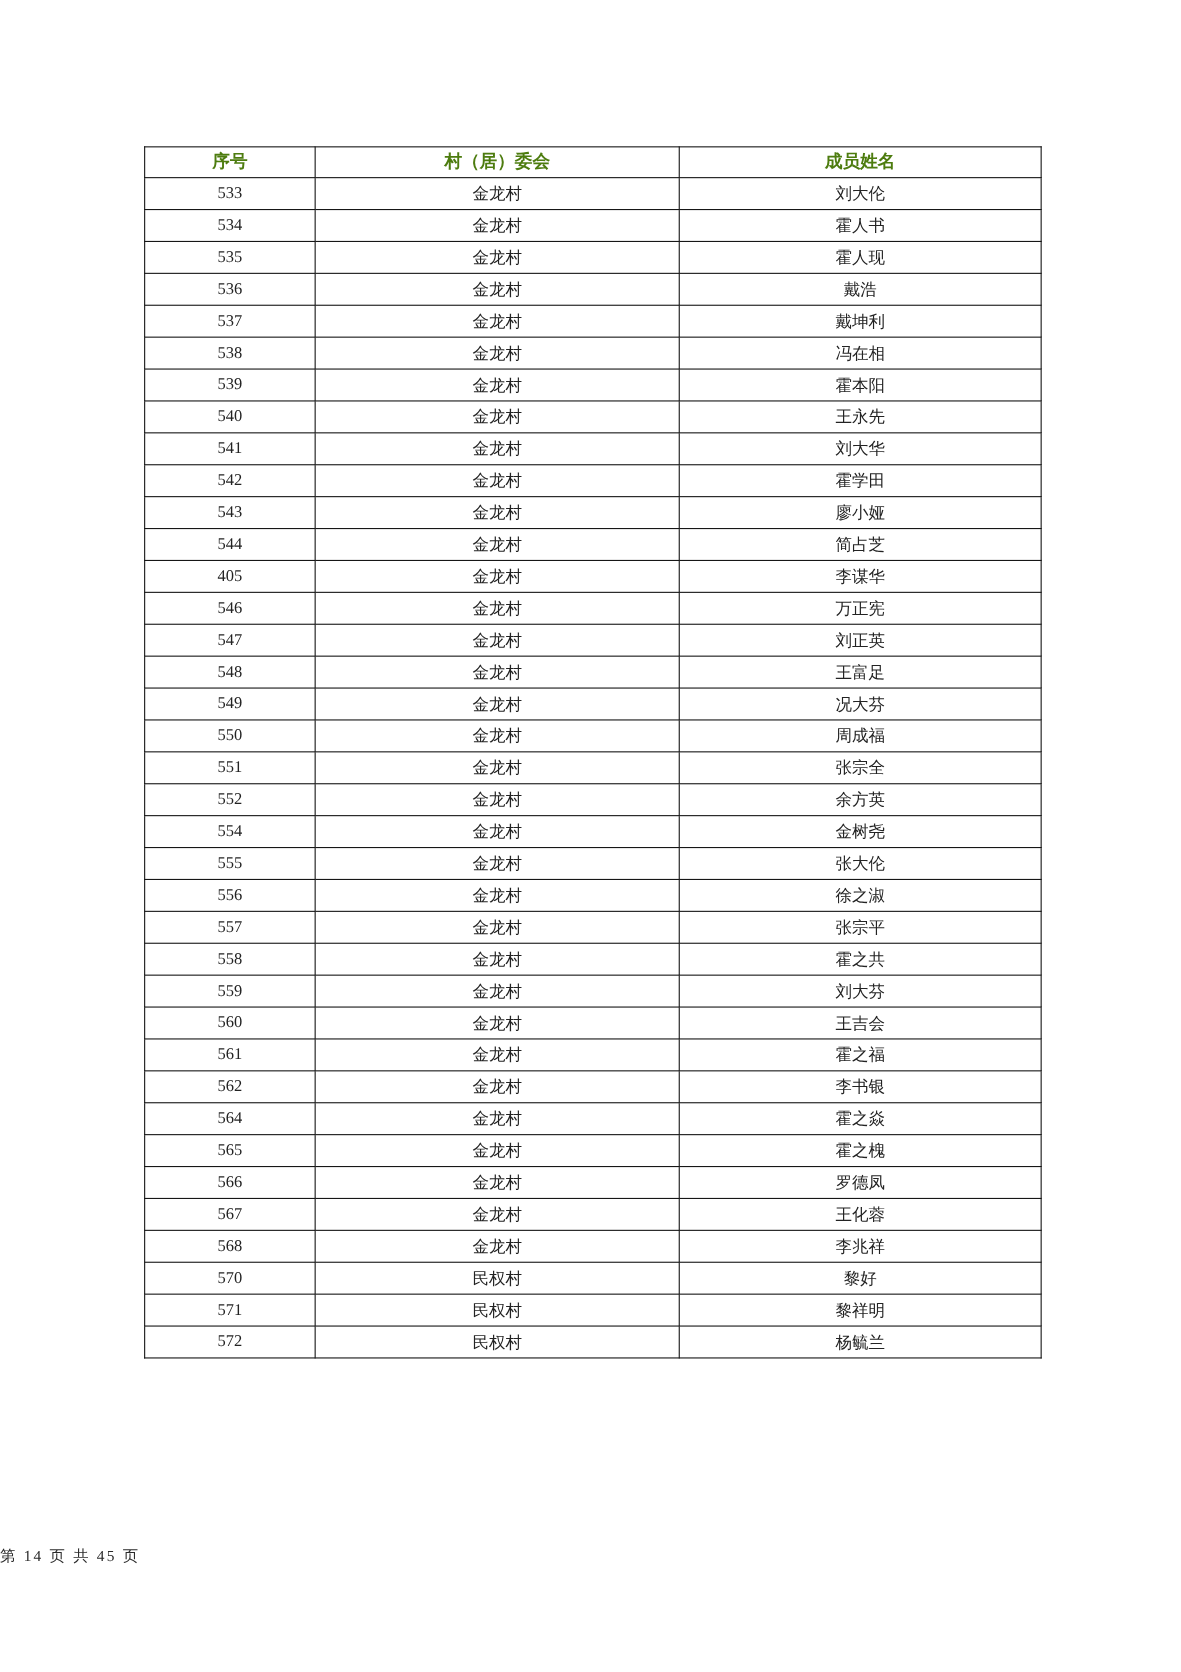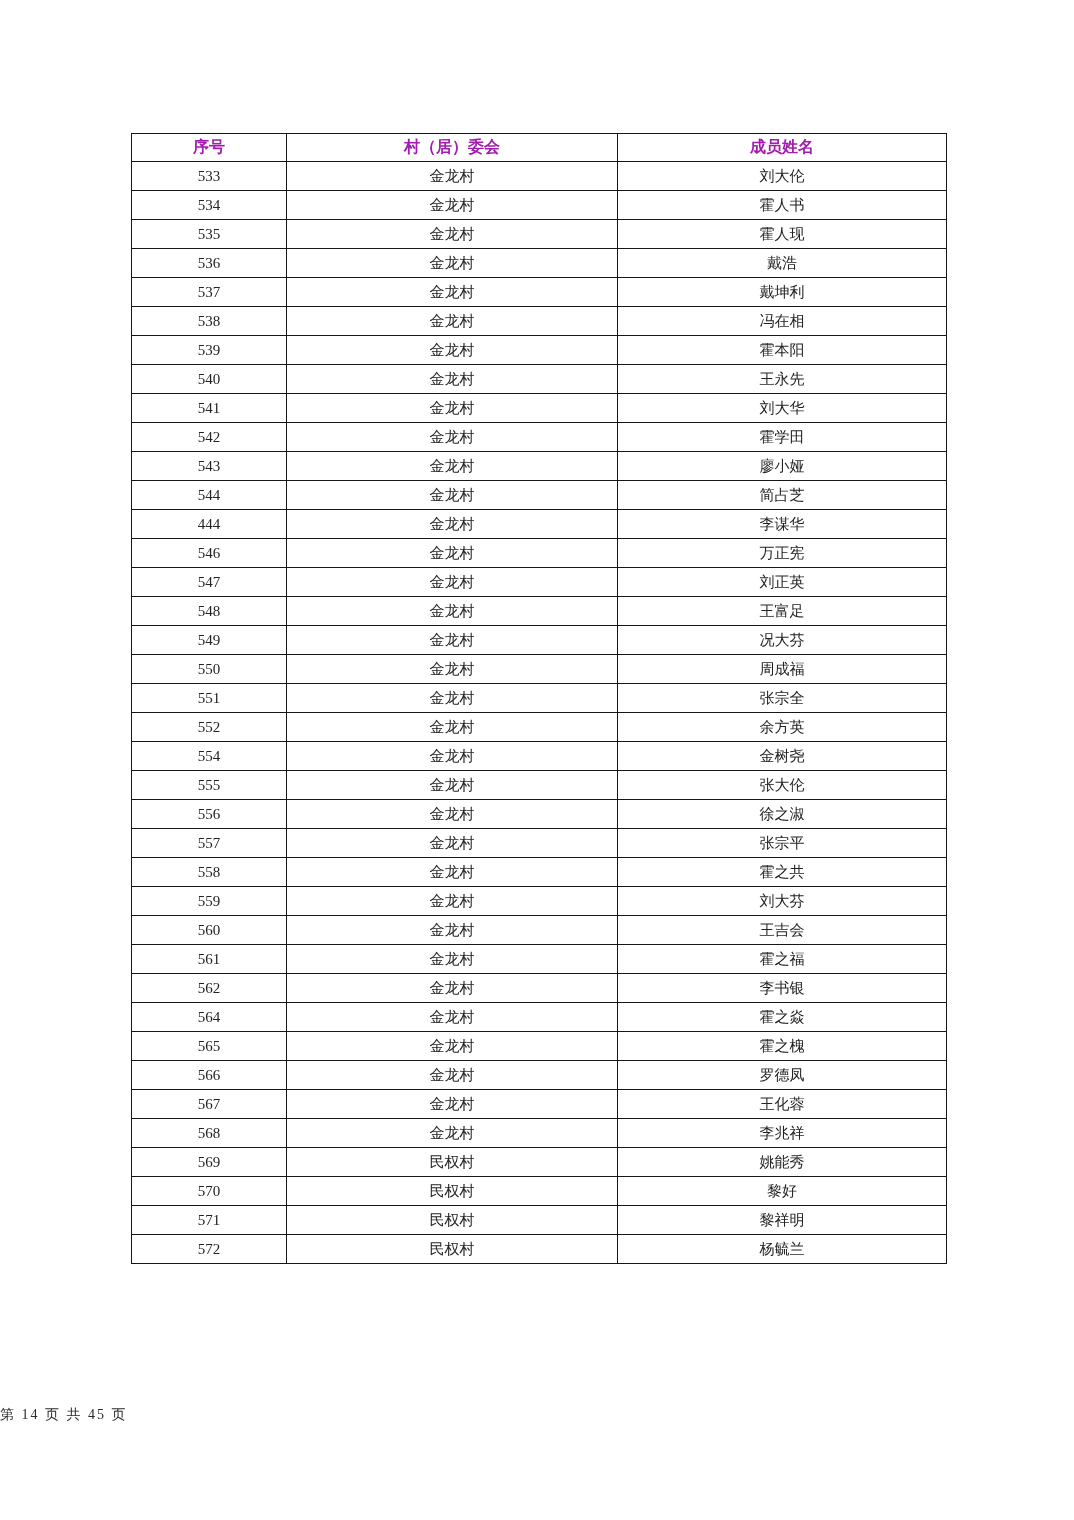--- a/index.html
+++ b/index.html
@@ -34,21 +34,21 @@
     text-align: center;
     vertical-align: middle;
     padding: 0;
     overflow: hidden;
     white-space: nowrap;
   }
   table.roster th {
     height: 27px;
     font-size: 16px;
     font-weight: bold;
-    color: #a21caf;
+    color: #4d7c0f;
   }
   table.roster td {
     height: 28px;
     font-size: 15px;
     font-weight: normal;
     color: #232323;
   }
   .col-index { width: 155px; }
   .col-committee { width: 331px; }
   .col-name { width: 329px; }
@@ -136,21 +136,21 @@
           <td>543</td>
           <td>金龙村</td>
           <td>廖小娅</td>
         </tr>
         <tr>
           <td>544</td>
           <td>金龙村</td>
           <td>简占芝</td>
         </tr>
         <tr>
-          <td>444</td>
+          <td>405</td>
           <td>金龙村</td>
           <td>李谋华</td>
         </tr>
         <tr>
           <td>546</td>
           <td>金龙村</td>
           <td>万正宪</td>
         </tr>
         <tr>
           <td>547</td>
@@ -244,25 +244,20 @@
         </tr>
         <tr>
           <td>567</td>
           <td>金龙村</td>
           <td>王化蓉</td>
         </tr>
         <tr>
           <td>568</td>
           <td>金龙村</td>
           <td>李兆祥</td>
-        </tr>
-        <tr>
-          <td>569</td>
-          <td>民权村</td>
-          <td>姚能秀</td>
         </tr>
         <tr>
           <td>570</td>
           <td>民权村</td>
           <td>黎好</td>
         </tr>
         <tr>
           <td>571</td>
           <td>民权村</td>
           <td>黎祥明</td>

